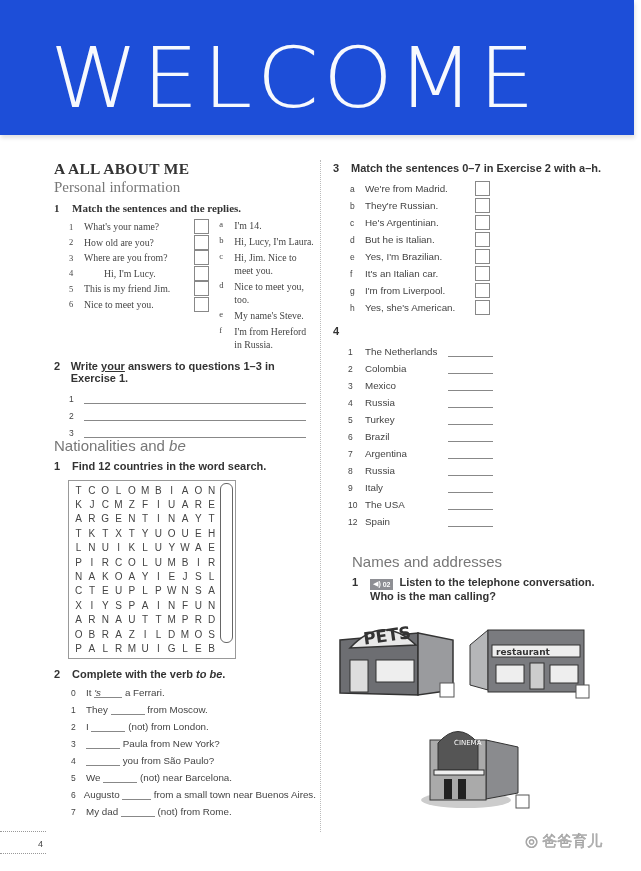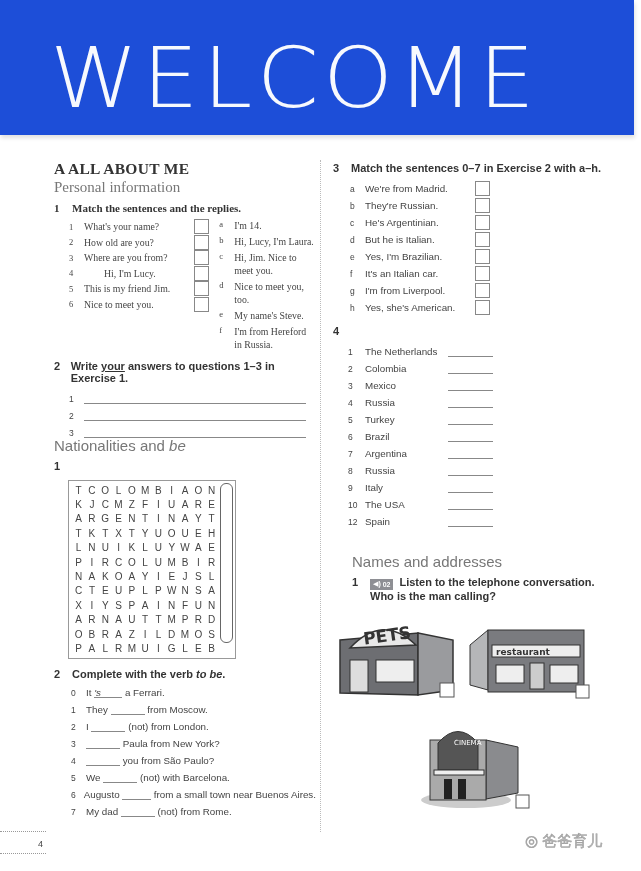--- a/index.html
+++ b/index.html
@@ -130,20 +130,21 @@
         <span class="n">3</span>
         <span class="line" style="flex: 1 1 0%; height: 10px; margin-right: 10px;"></span>
       </div>
     </div>
 </div>
 
 <div class="col" style="left:54px; top:437px; width:262px;">
   <div class="sub-title"><span>Nationalities and </span><em>be</em></div>
   <div class="ex-head" style="margin-top:6px;">
     <span class="num">1</span>
+    <span>Find 12 countries in the word search.</span>
   </div>
 </div>
 
 <div class="ws" id="wordsearch">
   <div class="ws-hl"></div>
 <div class="ws-row">
       <span class="ws-cell">T</span>
       <span class="ws-cell">C</span>
       <span class="ws-cell">O</span>
       <span class="ws-cell">L</span>
@@ -333,21 +334,21 @@
       <div class="row" style="height: 17px;">
         <span class="n">4</span>
         <span style="white-space: pre;"></span>
         <span class="line" style="display: inline-block; width: 34px; height: 11px; font-style: italic;"></span>
         <span style="white-space: pre;"> you from São Paulo?</span>
       </div>
       <div class="row" style="height: 17px;">
         <span class="n">5</span>
         <span style="white-space: pre;">We </span>
         <span class="line" style="display: inline-block; width: 34px; height: 11px; font-style: italic;"></span>
-        <span style="white-space: pre;"> (not) with Barcelona.</span>
+        <span style="white-space: pre;"> (not) near Barcelona.</span>
       </div>
       <div class="row" style="height: 17px;">
         <span class="n">6</span>
         <span style="white-space: pre;">Augusto </span>
         <span class="line" style="display: inline-block; width: 34px; height: 11px; font-style: italic;"></span>
         <span style="white-space: pre;"> from a small town near Buenos Aires.</span>
       </div>
       <div class="row" style="height: 17px;">
         <span class="n">7</span>
         <span style="white-space: pre;">My dad </span>

